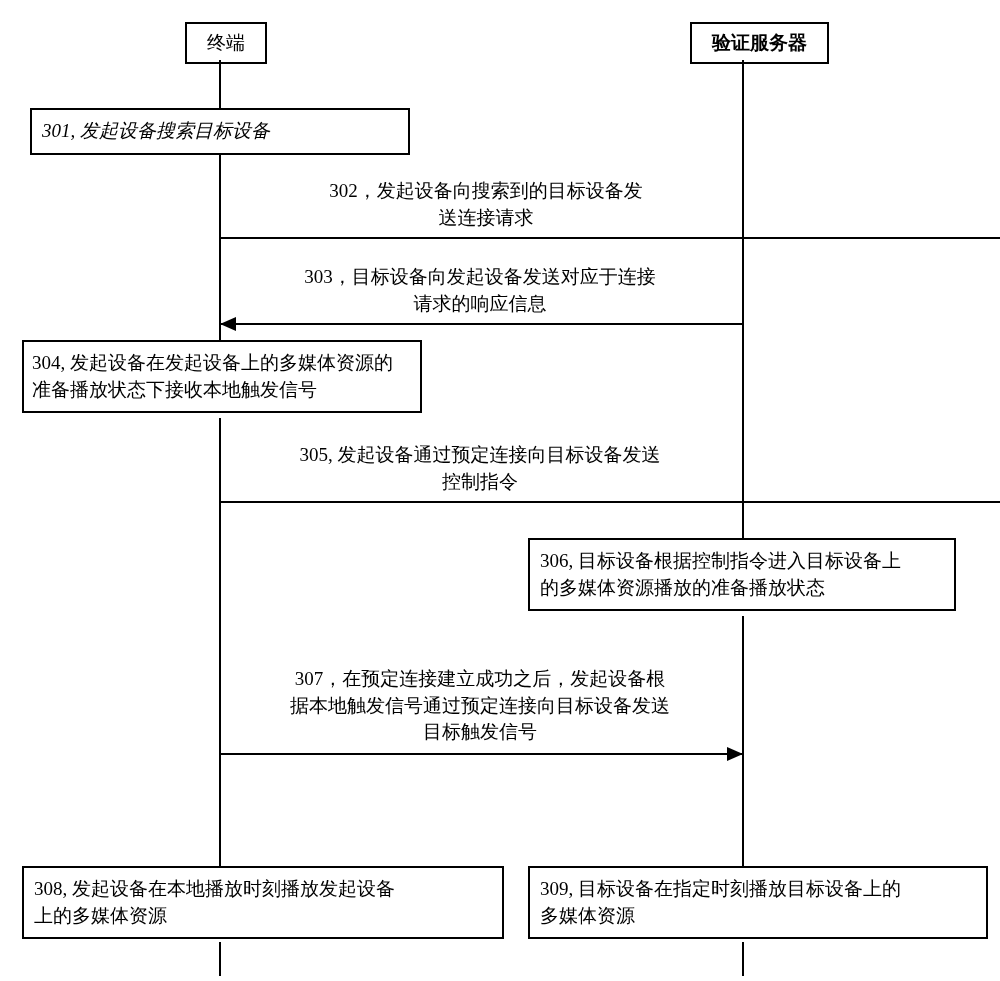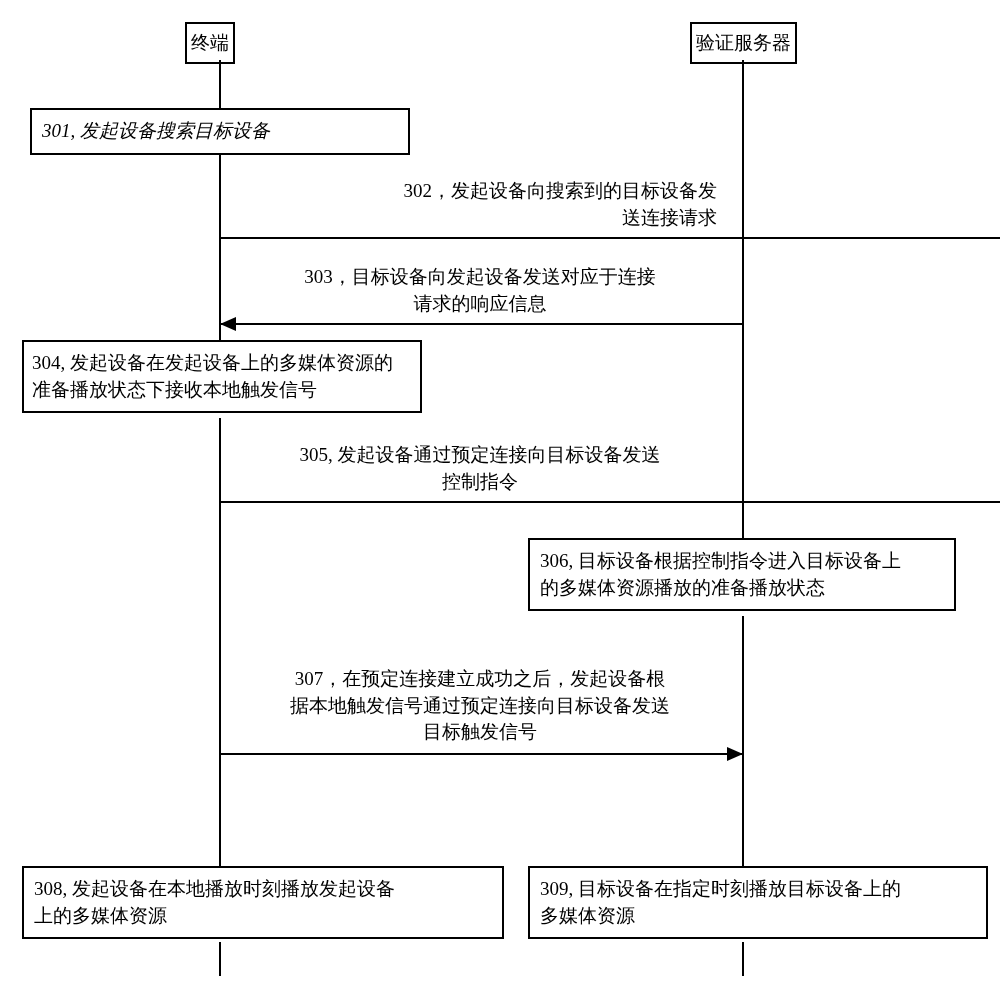--- a/index.html
+++ b/index.html
@@ -11,21 +11,21 @@
     font-size: 19px;
     color: #000;
     width: 1000px;
     height: 981px;
     position: relative;
   }
   .lane-header {
     position: absolute;
     border: 2px solid #000;
     background: #fff;
-    padding: 6px 4px;
+    padding: 6px 20px;
     text-align: center;
     white-space: nowrap;
   }
   .lifeline {
     position: absolute;
     width: 2px;
     background: #000;
   }
   .box {
     position: absolute;
@@ -53,36 +53,36 @@
     border-bottom: 7px solid transparent;
     top: -6px;
   }
   .arrow.right::after { border-left: 16px solid #000; right: -1px; }
   .arrow.left::after  { border-right: 16px solid #000; left: -1px; }
 </style>
 </head>
 <body>
 
 <div class="lane-header" style="left:185px; top:22px;">终端</div>
-<div class="lane-header" style="left:690px; top:22px;">验证服务器</div>
+<div class="lane-header" style="left:690px; top:22px;font-weight:bold;">验证服务器</div>
 
 <div class="lifeline" style="left:219px; top:60px; height:48px;"></div>
 <div class="lifeline" style="left:219px; top:154px; height:186px;"></div>
 <div class="lifeline" style="left:219px; top:418px; height:448px;"></div>
 <div class="lifeline" style="left:219px; top:942px; height:34px;"></div>
 
 <div class="lifeline" style="left:742px; top:60px; height:478px;"></div>
 <div class="lifeline" style="left:742px; top:616px; height:250px;"></div>
 <div class="lifeline" style="left:742px; top:942px; height:34px;"></div>
 
 <div class="box" style="left:30px; top:108px; width:380px;font-style:italic;">
   <span>301, 发起设备搜索目标设备</span>
 </div>
 
-<div class="msg-label" style="left:277px; top:178px; width:440px;text-align:right;">302，发起设备向搜索到的目标设备发<br>送连接请求</div>
+<div class="msg-label" style="left:266px; top:178px; width:440px;">302，发起设备向搜索到的目标设备发<br>送连接请求</div>
 <div class="arrow right" style="left:221px; top:237px; width:904px;"></div>
 
 <div class="msg-label" style="left:260px; top:264px; width:440px;text-align:center;">303，目标设备向发起设备发送对应于连接<br>请求的响应信息</div>
 <div class="arrow left" style="left:221px; top:323px; width:521px;"></div>
 
 <div class="box" style="left:22px; top:340px; width:400px;padding-left:8px;">
   <span>304, 发起设备在发起设备上的多媒体资源的<br>准备播放状态下接收本地触发信号</span>
 </div>
 
 <div class="msg-label" style="left:260px; top:442px; width:440px;">305, 发起设备通过预定连接向目标设备发送<br>控制指令</div>

